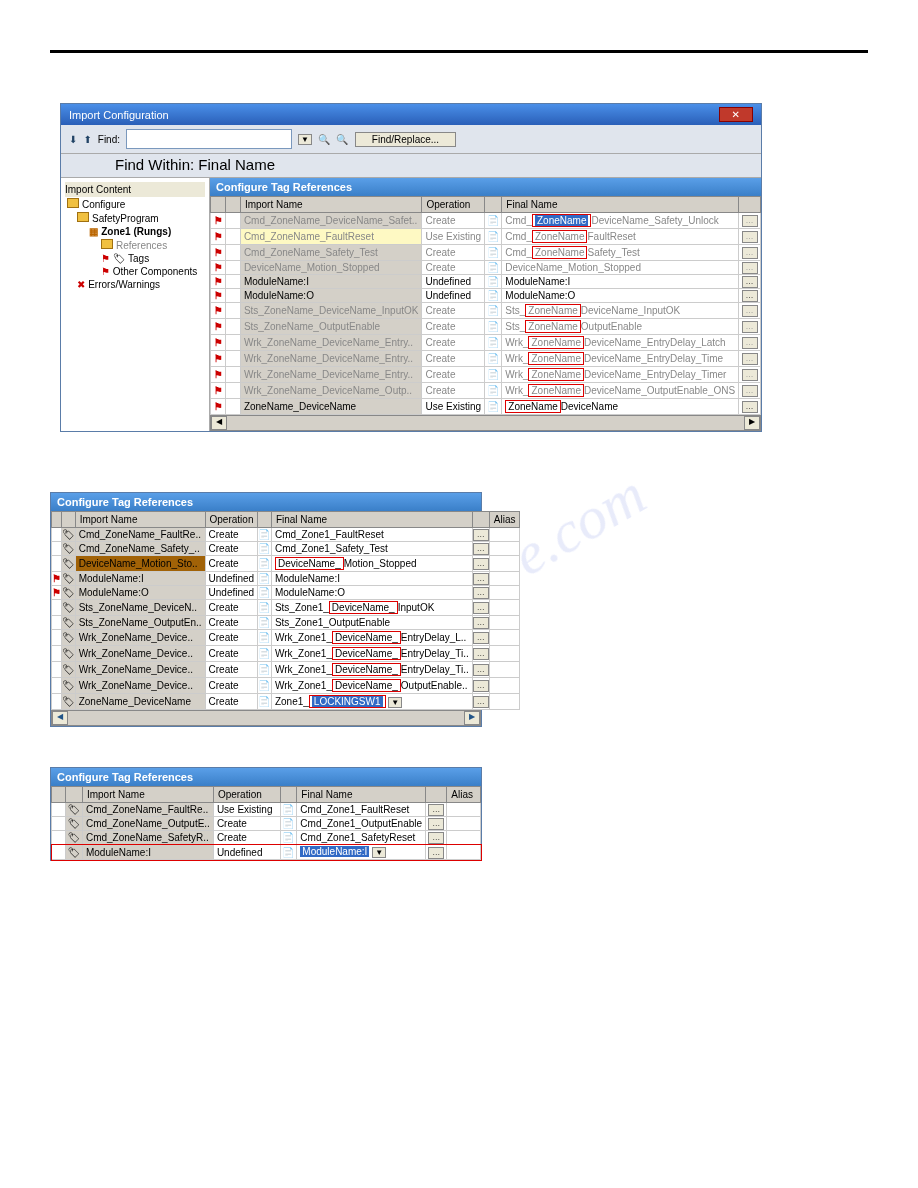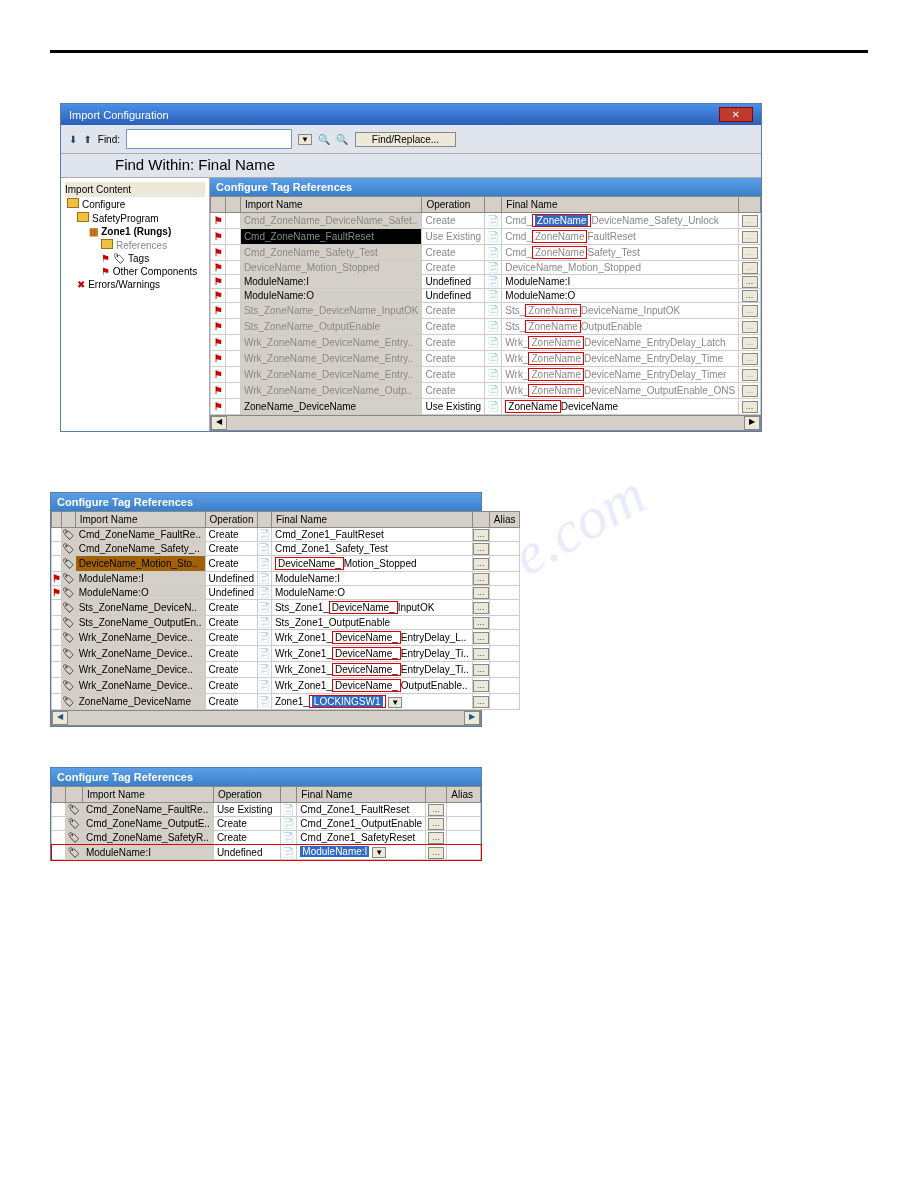--- a/index.html
+++ b/index.html
@@ -97,21 +97,21 @@
               <td class="icn"></td>
               <td style="background:#d4d0c8;">Cmd_ZoneName_DeviceName_Safet..</td>
               <td>Create</td>
               <td class="icn">📄</td>
               <td>Cmd_<span class="redbox"><span class="selblue">ZoneName</span></span>DeviceName_Safety_Unlock</td>
               <td class="icn"><span class="dots-btn">…</span></td>
             </tr>
             <tr class="greyed">
               <td class="icn"><span class="flag">⚑</span></td>
               <td class="icn"></td>
-              <td style="background:#000000;margin-left:16px;">Cmd_ZoneName_FaultReset</td>
+              <td style="background:#fef9c3;margin-left:16px;">Cmd_ZoneName_FaultReset</td>
               <td>Use Existing</td>
               <td class="icn">📄</td>
               <td>Cmd_<span class="redbox">ZoneName</span>FaultReset</td>
               <td class="icn"><span class="dots-btn">…</span></td>
             </tr>
             <tr class="greyed">
               <td class="icn"><span class="flag">⚑</span></td>
               <td class="icn"></td>
               <td style="background:#d4d0c8;">Cmd_ZoneName_Safety_Test</td>
               <td>Create</td>

